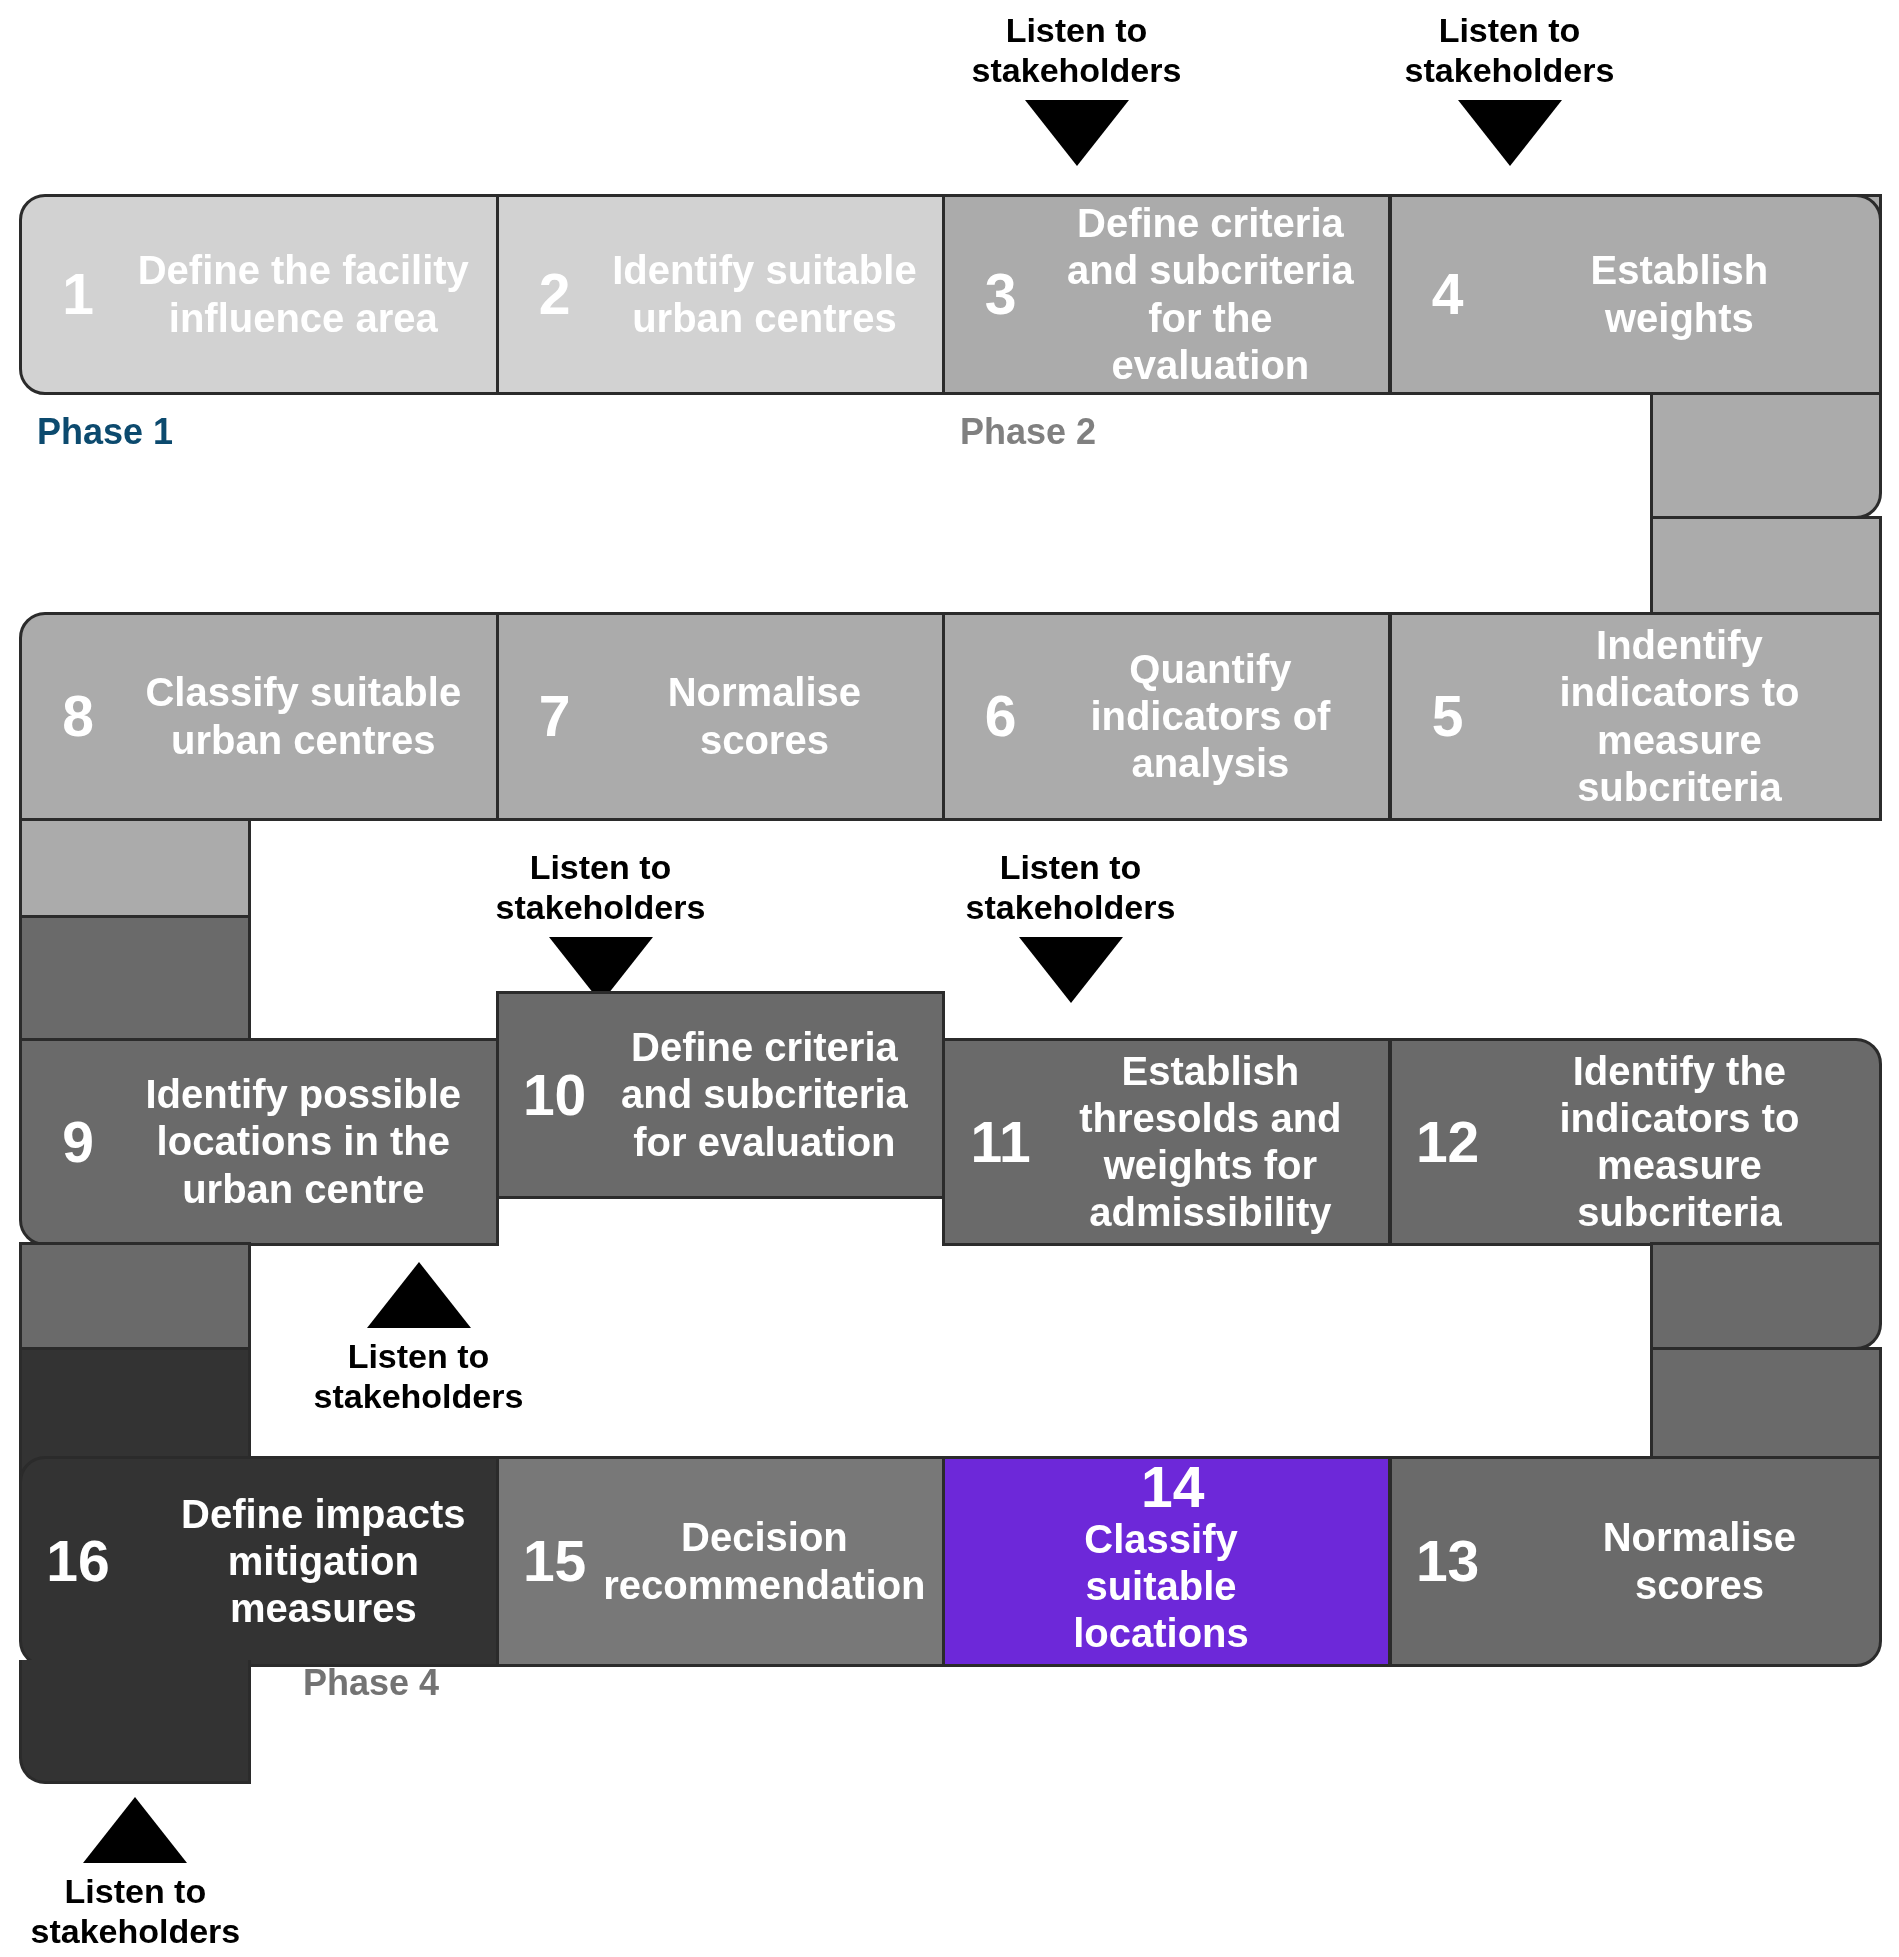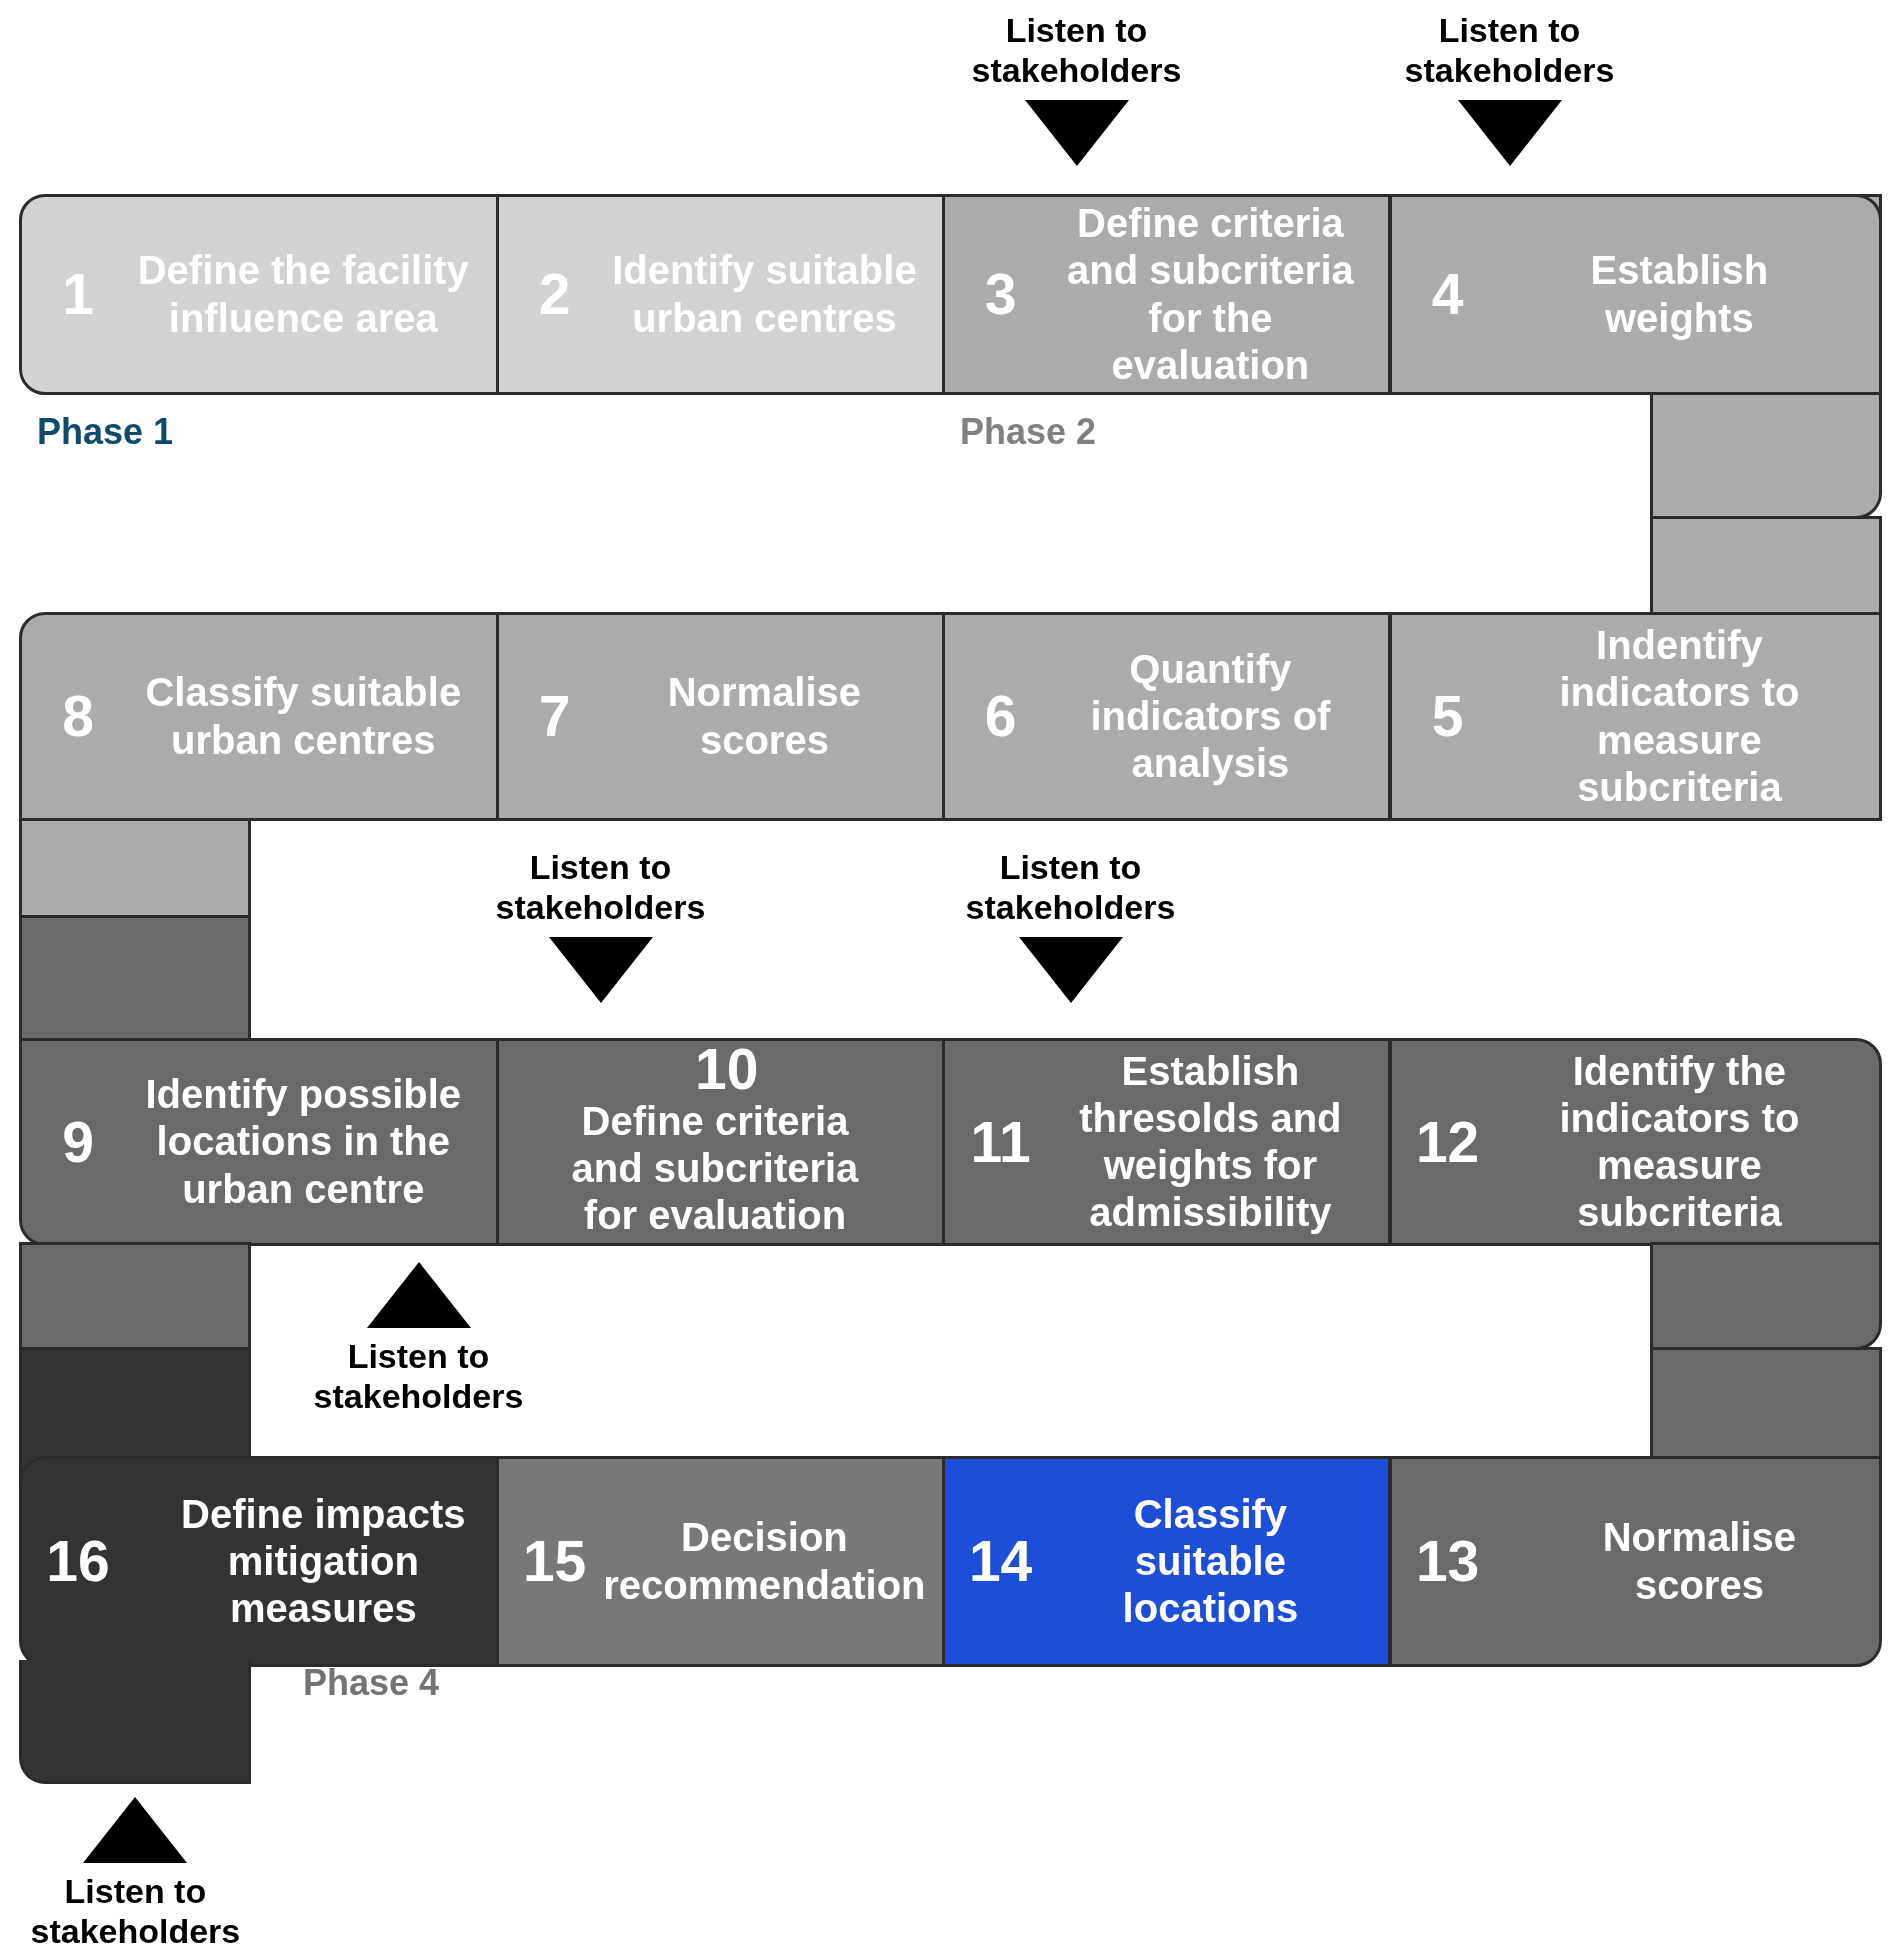--- a/index.html
+++ b/index.html
@@ -200,21 +200,21 @@
     <div class="tri down"></div>
   </div>
 
   <div class="cell rbl" style="left:19.4px; top:1038px; width:480px; height:208px; background:#6a6a6a;">
     <div class="num">9</div>
     <div class="lbl">Identify possible
 locations in the
 urban centre</div>
   </div>
 
-  <div class="cell" style="left:496px; top:1038px; width:449px; height:208px; background:#6a6a6a;flex-direction:column;">
+  <div class="cell" style="left:496px; top:991px; width:449px; height:208px; background:#6a6a6a;">
     <div class="num">10</div>
     <div class="lbl">Define criteria
 and subcriteria
 for evaluation</div>
   </div>
 
   <div class="cell" style="left:942px; top:1038px; width:449px; height:208px; background:#6a6a6a;">
     <div class="num">11</div>
     <div class="lbl">Establish
 thresolds and
@@ -250,21 +250,21 @@
 mitigation
 measures</div>
   </div>
 
   <div class="cell" style="left:496px; top:1456px; width:449px; height:211px; background:#787878;">
     <div class="num">15</div>
     <div class="lbl">Decision
 recommendation</div>
   </div>
 
-  <div class="cell" style="left:942px; top:1456px; width:449px; height:211px; background:#1d4ed8;">
+  <div class="cell" style="left:942px; top:1456px; width:449px; height:211px; background:#6d28d9;flex-direction:column;">
     <div class="num">14</div>
     <div class="lbl">Classify
 suitable
 locations</div>
   </div>
 
   <div class="cell rbr" style="left:1389px; top:1456px; width:493px; height:211px; background:#6a6a6a;gap:40px;">
     <div class="num">13</div>
     <div class="lbl">Normalise
 scores</div>

